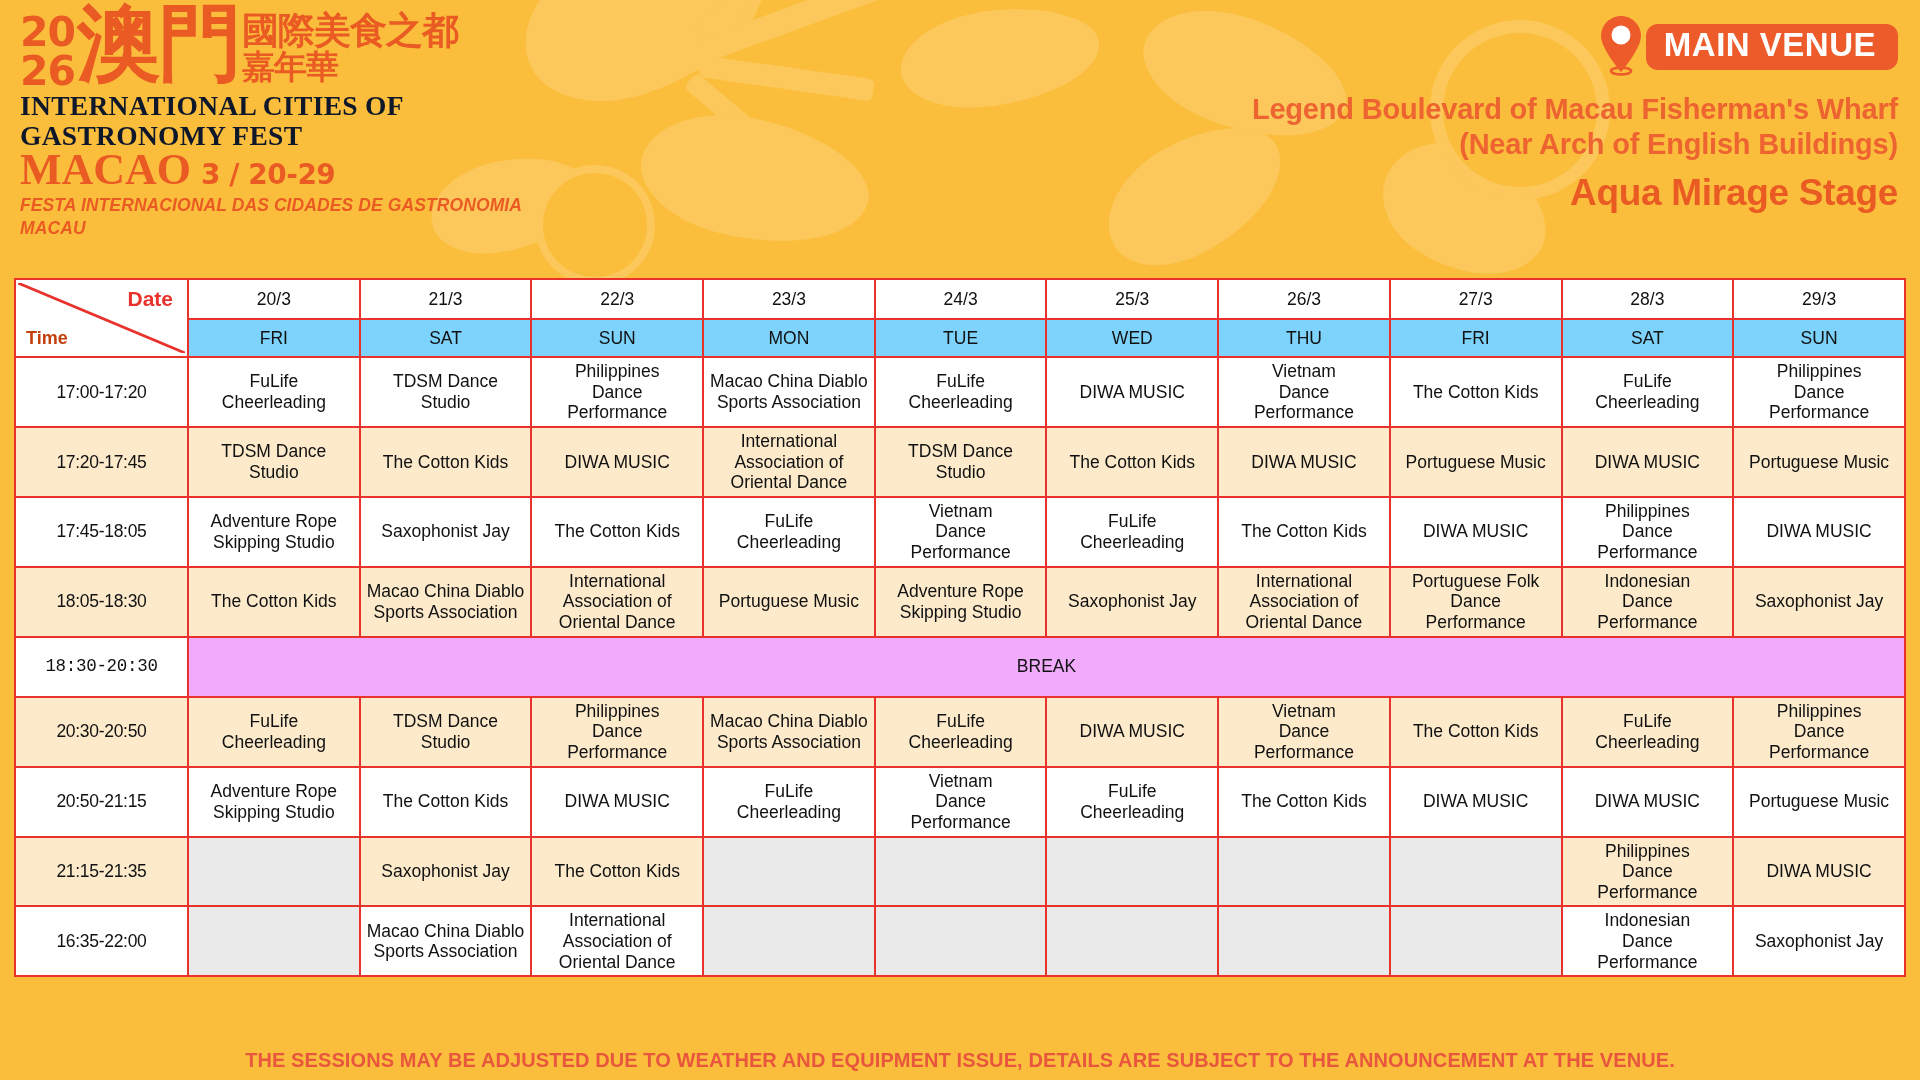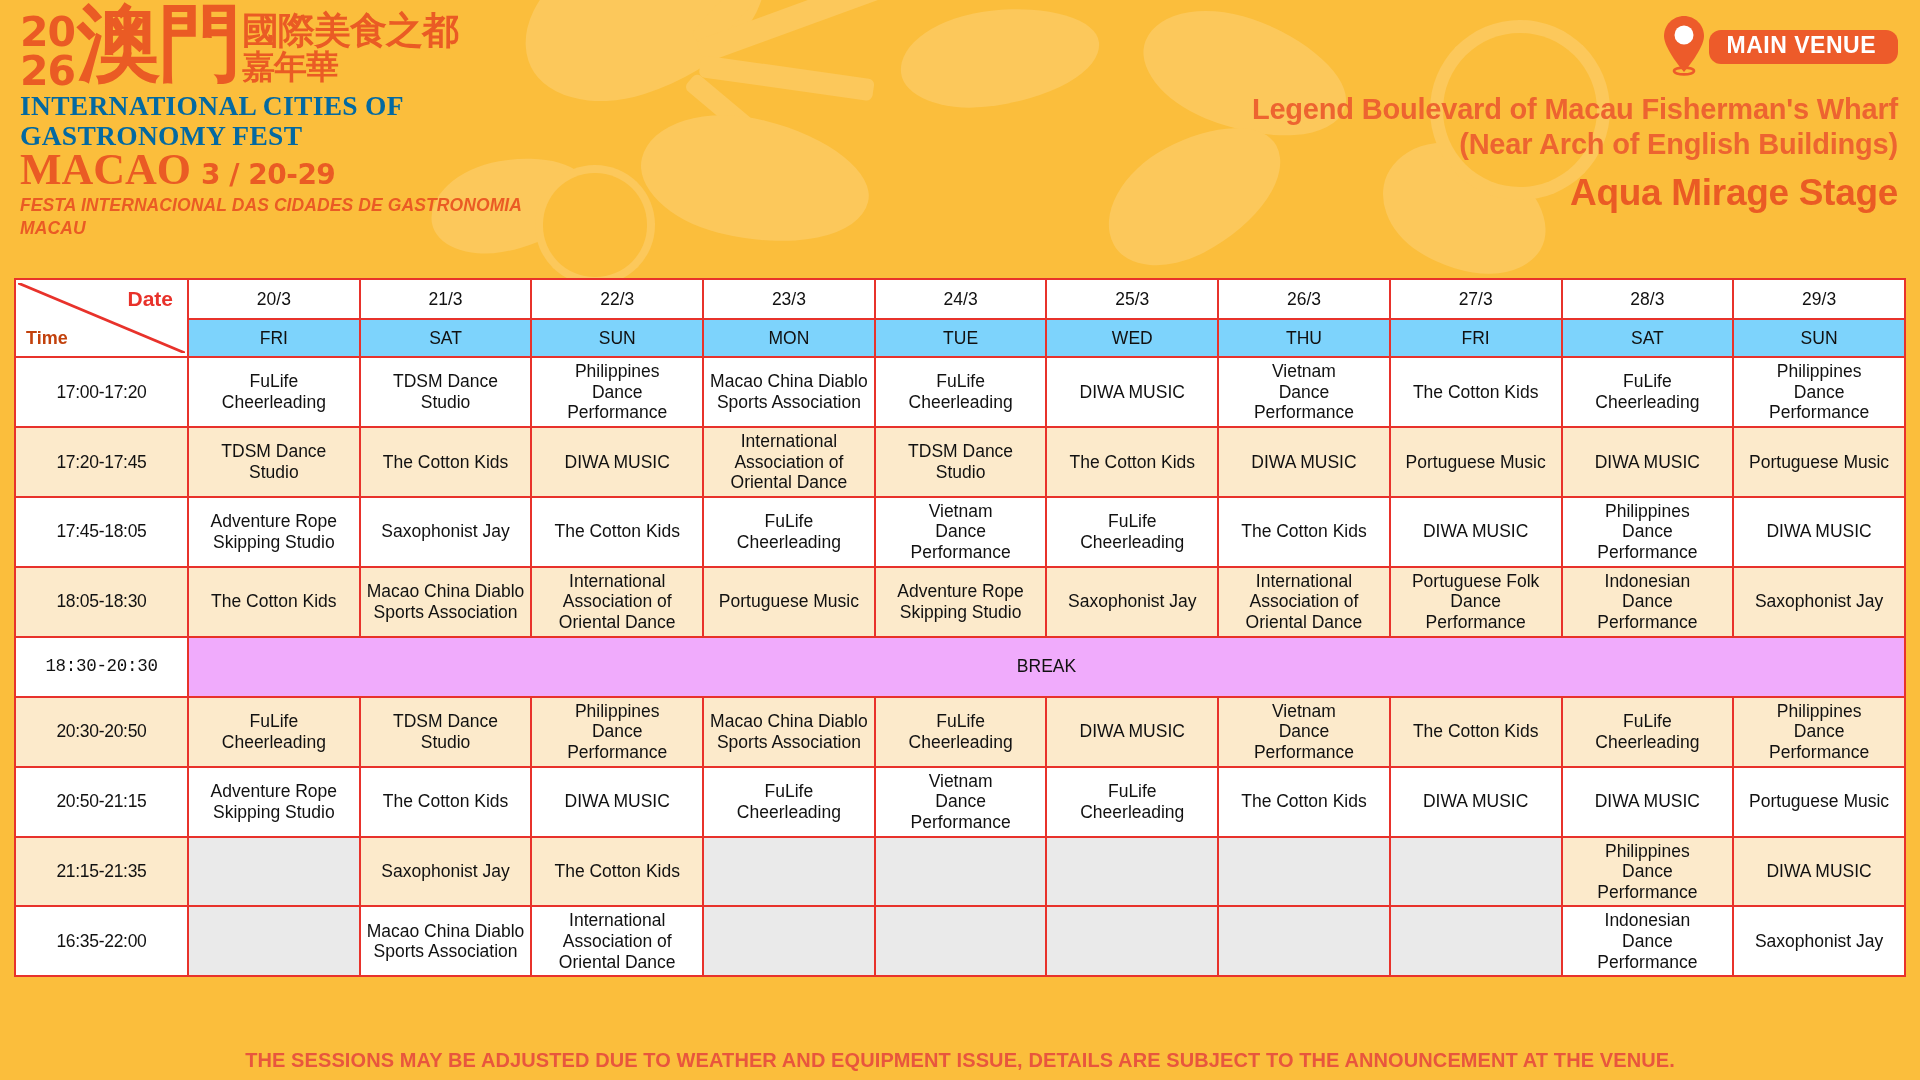--- a/index.html
+++ b/index.html
@@ -79,21 +79,21 @@
   }
   .cn-line2 {
     color: #EA5B24;
     font-family: "DejaVu Sans", sans-serif;
     font-weight: bold;
     font-size: 33px;
     line-height: 1.05;
     letter-spacing: -1px;
   }
   .en-title {
-    color: #0369a1;
+    color: #0f172a;
     font-family: "Liberation Serif", serif;
     font-weight: bold;
     font-size: 27.5px;
     line-height: 1.02;
     letter-spacing: 0.3px;
     margin-top: 2px;
   }
   .macao-row { display: flex; align-items: baseline; margin-top: -2px; }
   .macao {
     color: #EA5B24;
@@ -130,21 +130,21 @@
   .venue-badge-row {
     display: flex; align-items: center; justify-content: flex-end;
     gap: 2px;
   }
   .pin-icon { display: block; }
   .main-venue-badge {
     background: #ED5B2A;
     color: #ffffff;
     font-family: "Liberation Sans", sans-serif;
     font-weight: bold;
-    font-size: 23px;
+    font-size: 33px;
     letter-spacing: 0.5px;
     padding: 3px 22px 6px 18px;
     border-radius: 12px;
     line-height: 1.12;
   }
   .venue-addr {
     color: #ED6430;
     font-family: "Liberation Sans", sans-serif;
     font-weight: bold;
     font-size: 29px;

